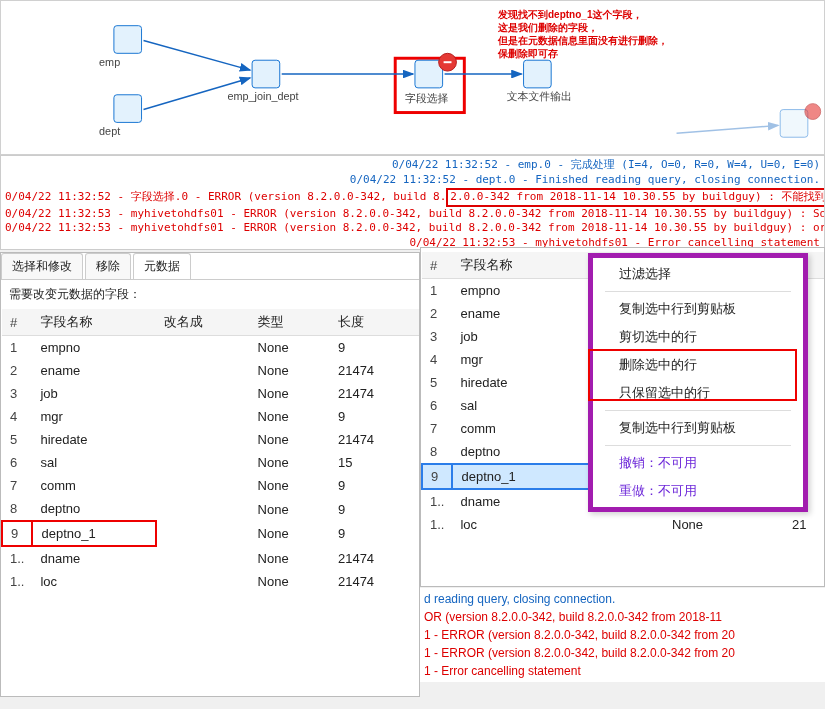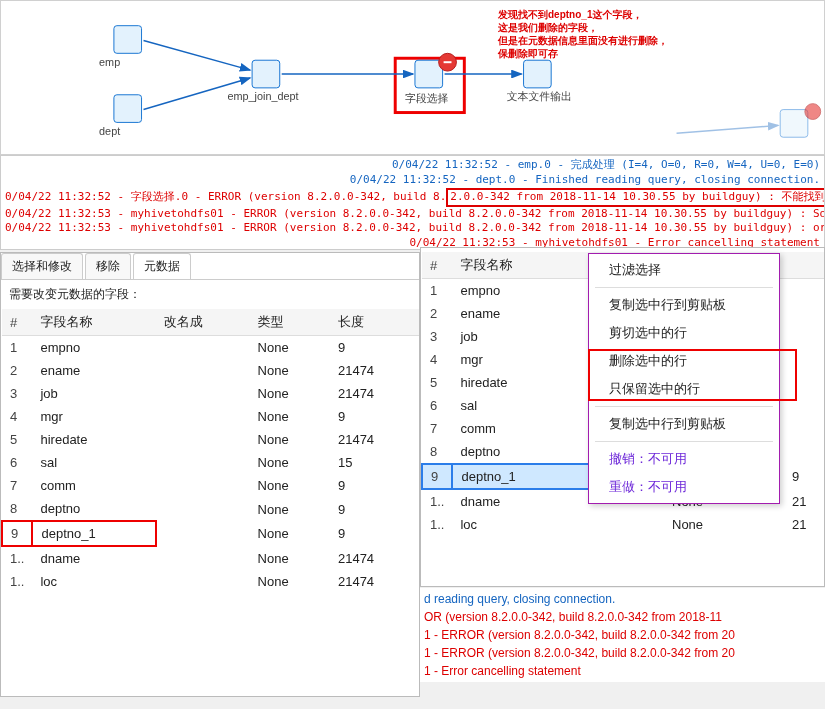--- a/index.html
+++ b/index.html
@@ -21,21 +21,21 @@
   .tabs { display: flex; border-bottom: 1px solid #ccc; font-family: Liberation Mono, monospace; }
   .tab { padding: 4px 10px; border: 1px solid #ccc; border-bottom: none; background: #f8f8f8; margin-right: 2px; cursor: pointer; font-size: 12px; border-radius: 3px 3px 0 0; }
   .tab.active { background: #fff; font-weight: normal; }
   .panel-title { padding: 6px 8px; font-size: 12px; }
   table { border-collapse: collapse; width: 100%; font-size: 13px; }
   th, td { text-align: left; padding: 4px 8px; white-space: nowrap; }
   th { background: #f5f5f5; font-weight: normal; border-bottom: 1px solid #ddd; }
   .rownum { width: 28px; color: #444; }
   .red-rect { border: 2px solid #e00; }
   .cell-highlight { background: #cfe8ff; border: 2px solid #2b7de9; }
-  .context-menu { position: absolute; top: 253px; left: 588px; width: 192px; background: #fff; border: 1px solid #a21caf; box-shadow: 2px 2px 6px rgba(0,0,0,0.2); padding: 2px 6px; z-index: 100; }
+  .context-menu { position: absolute; top: 253px; left: 588px; width: 220px; background: #fff; border: 5px solid #a21caf; box-shadow: 2px 2px 6px rgba(0,0,0,0.2); padding: 2px 12px; z-index: 100; }
   .menu-item { padding: 5px 14px; font-size: 13px; cursor: pointer; position: relative; }
   .menu-item.disabled { color: #6d28d9; cursor: default; }
   .menu-sep { height: 1px; background: #ddd; margin: 3px 0; }
   .menu-redbox { position: absolute; border: 2px solid #e00; z-index: 101; }
   .lower-log { position: absolute; top: 588px; left: 420px; width: 405px; background: #fff; font-family: Liberation Sans, sans-serif; font-size: 12px; line-height: 1.5; padding: 2px 4px; overflow: hidden; white-space: nowrap; }
   .lower-log .bl { color: #1565c0; }
   .lower-log .rd { color: #d00; }
 </style>
 </head>
 <body>

